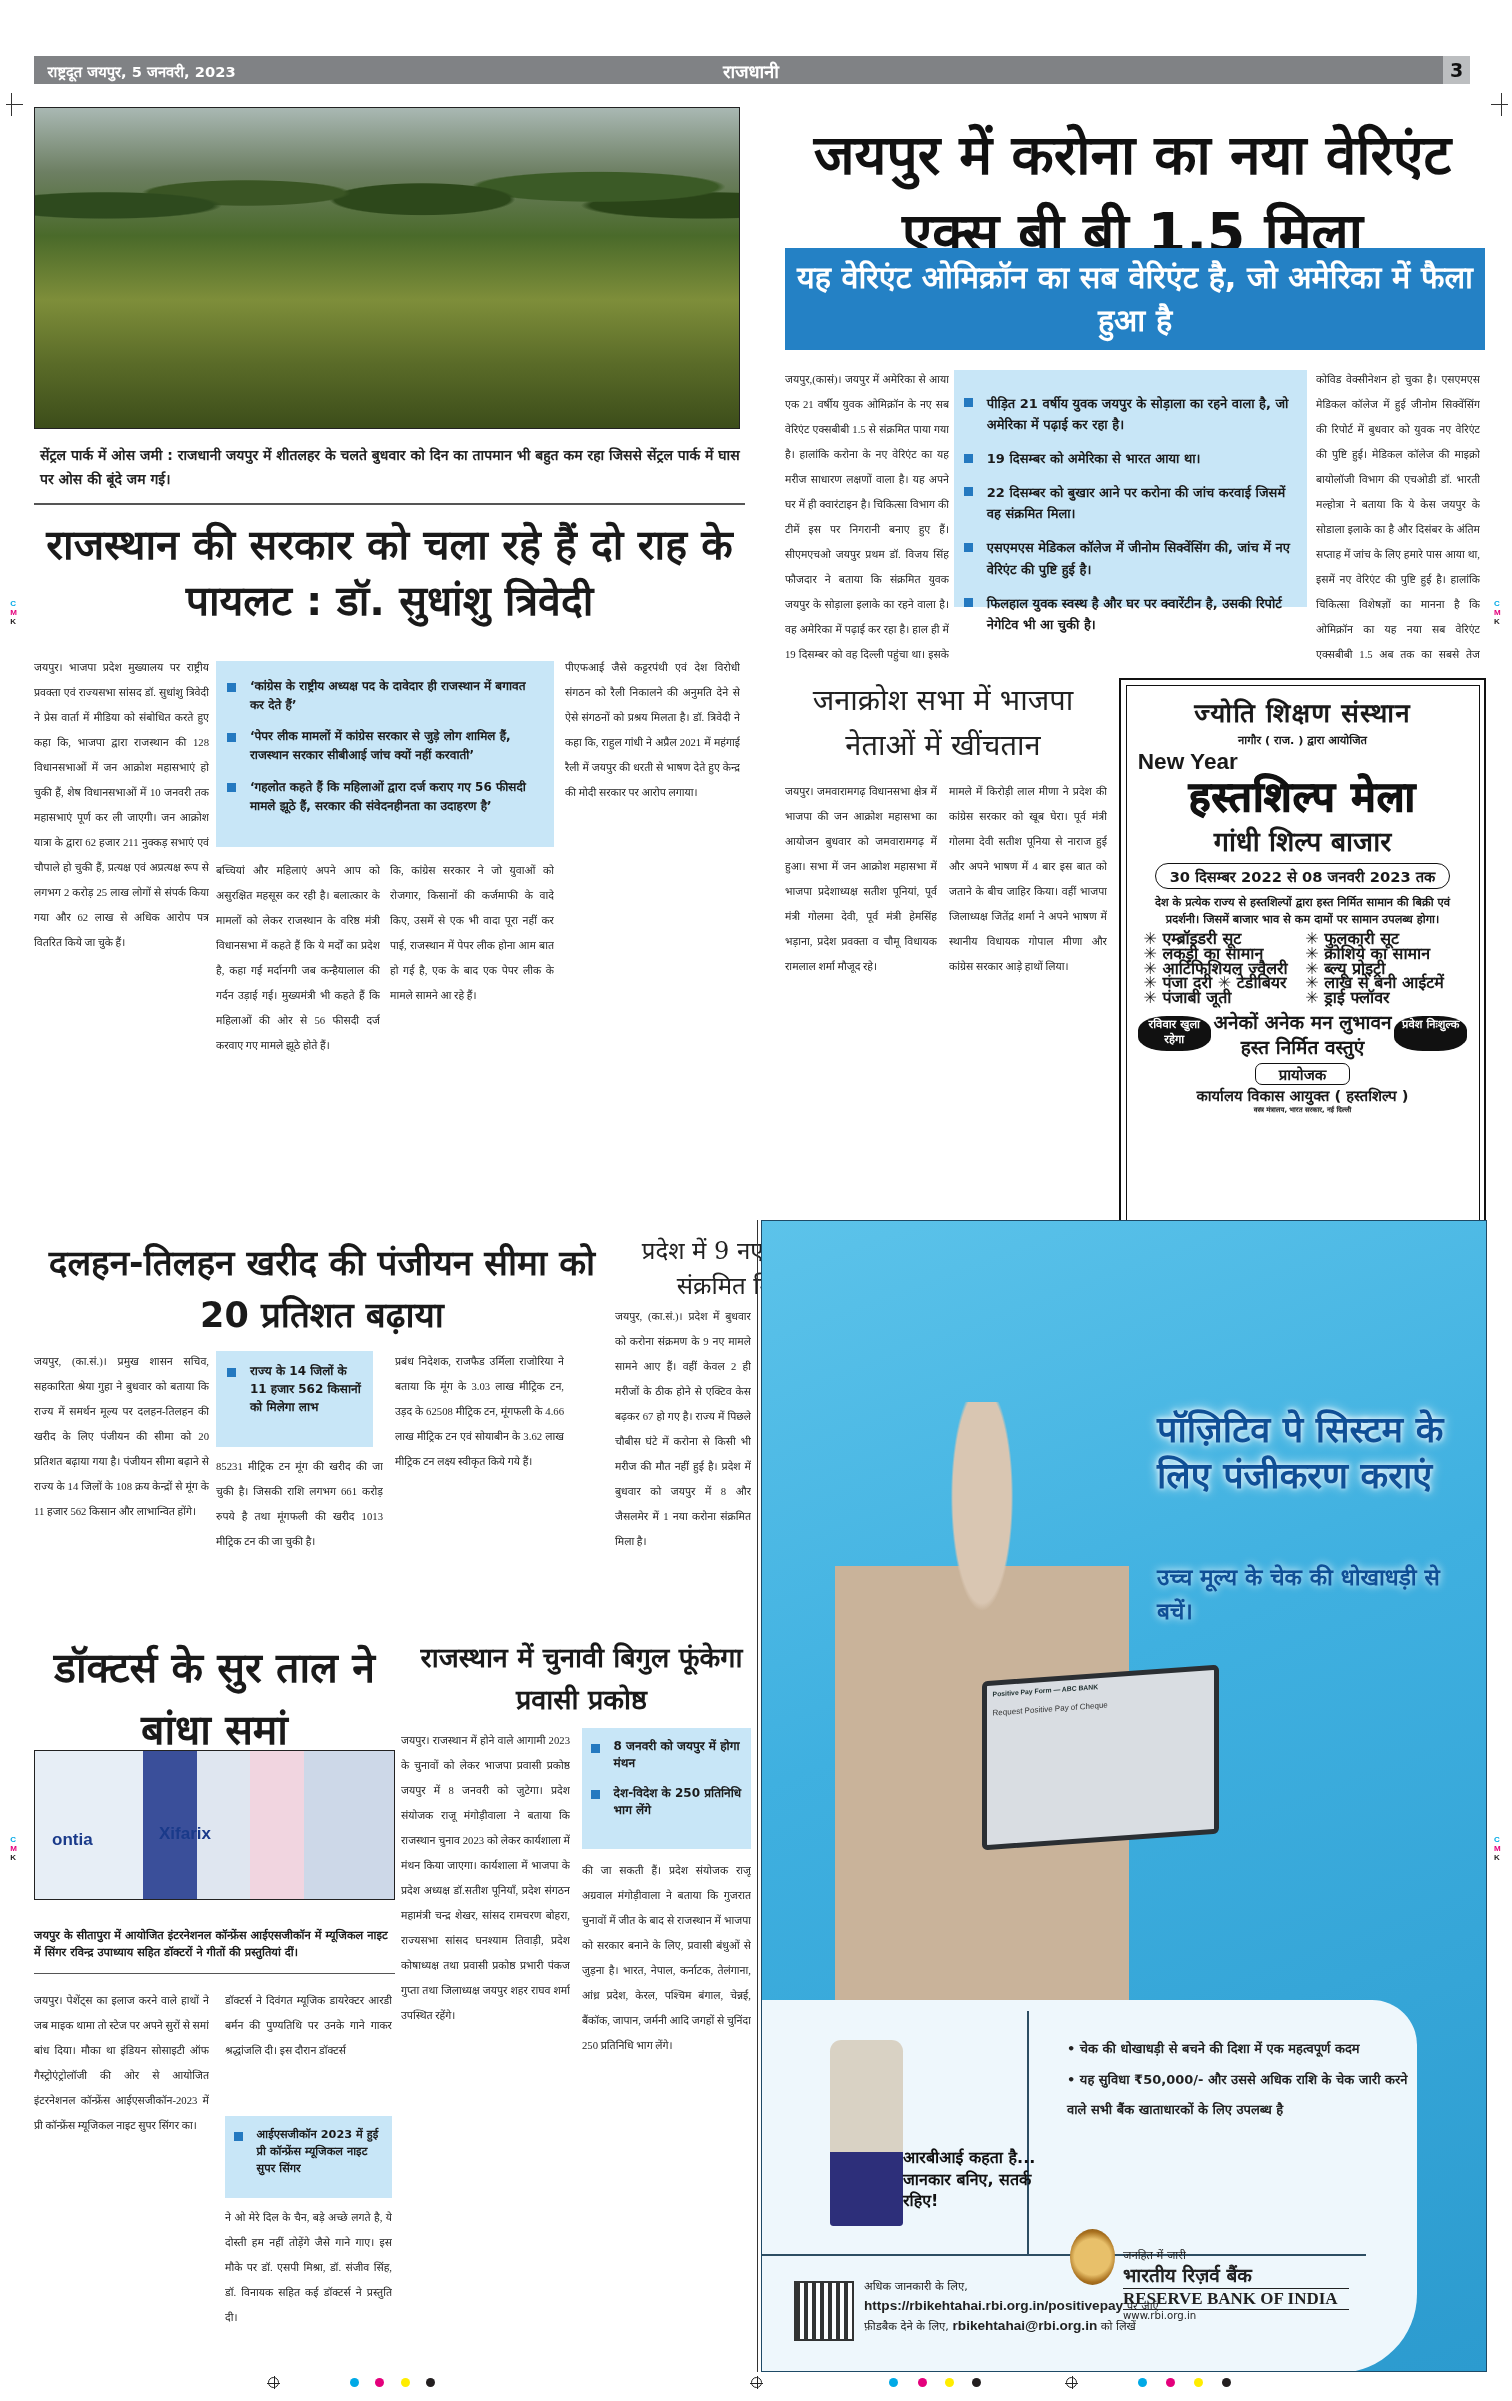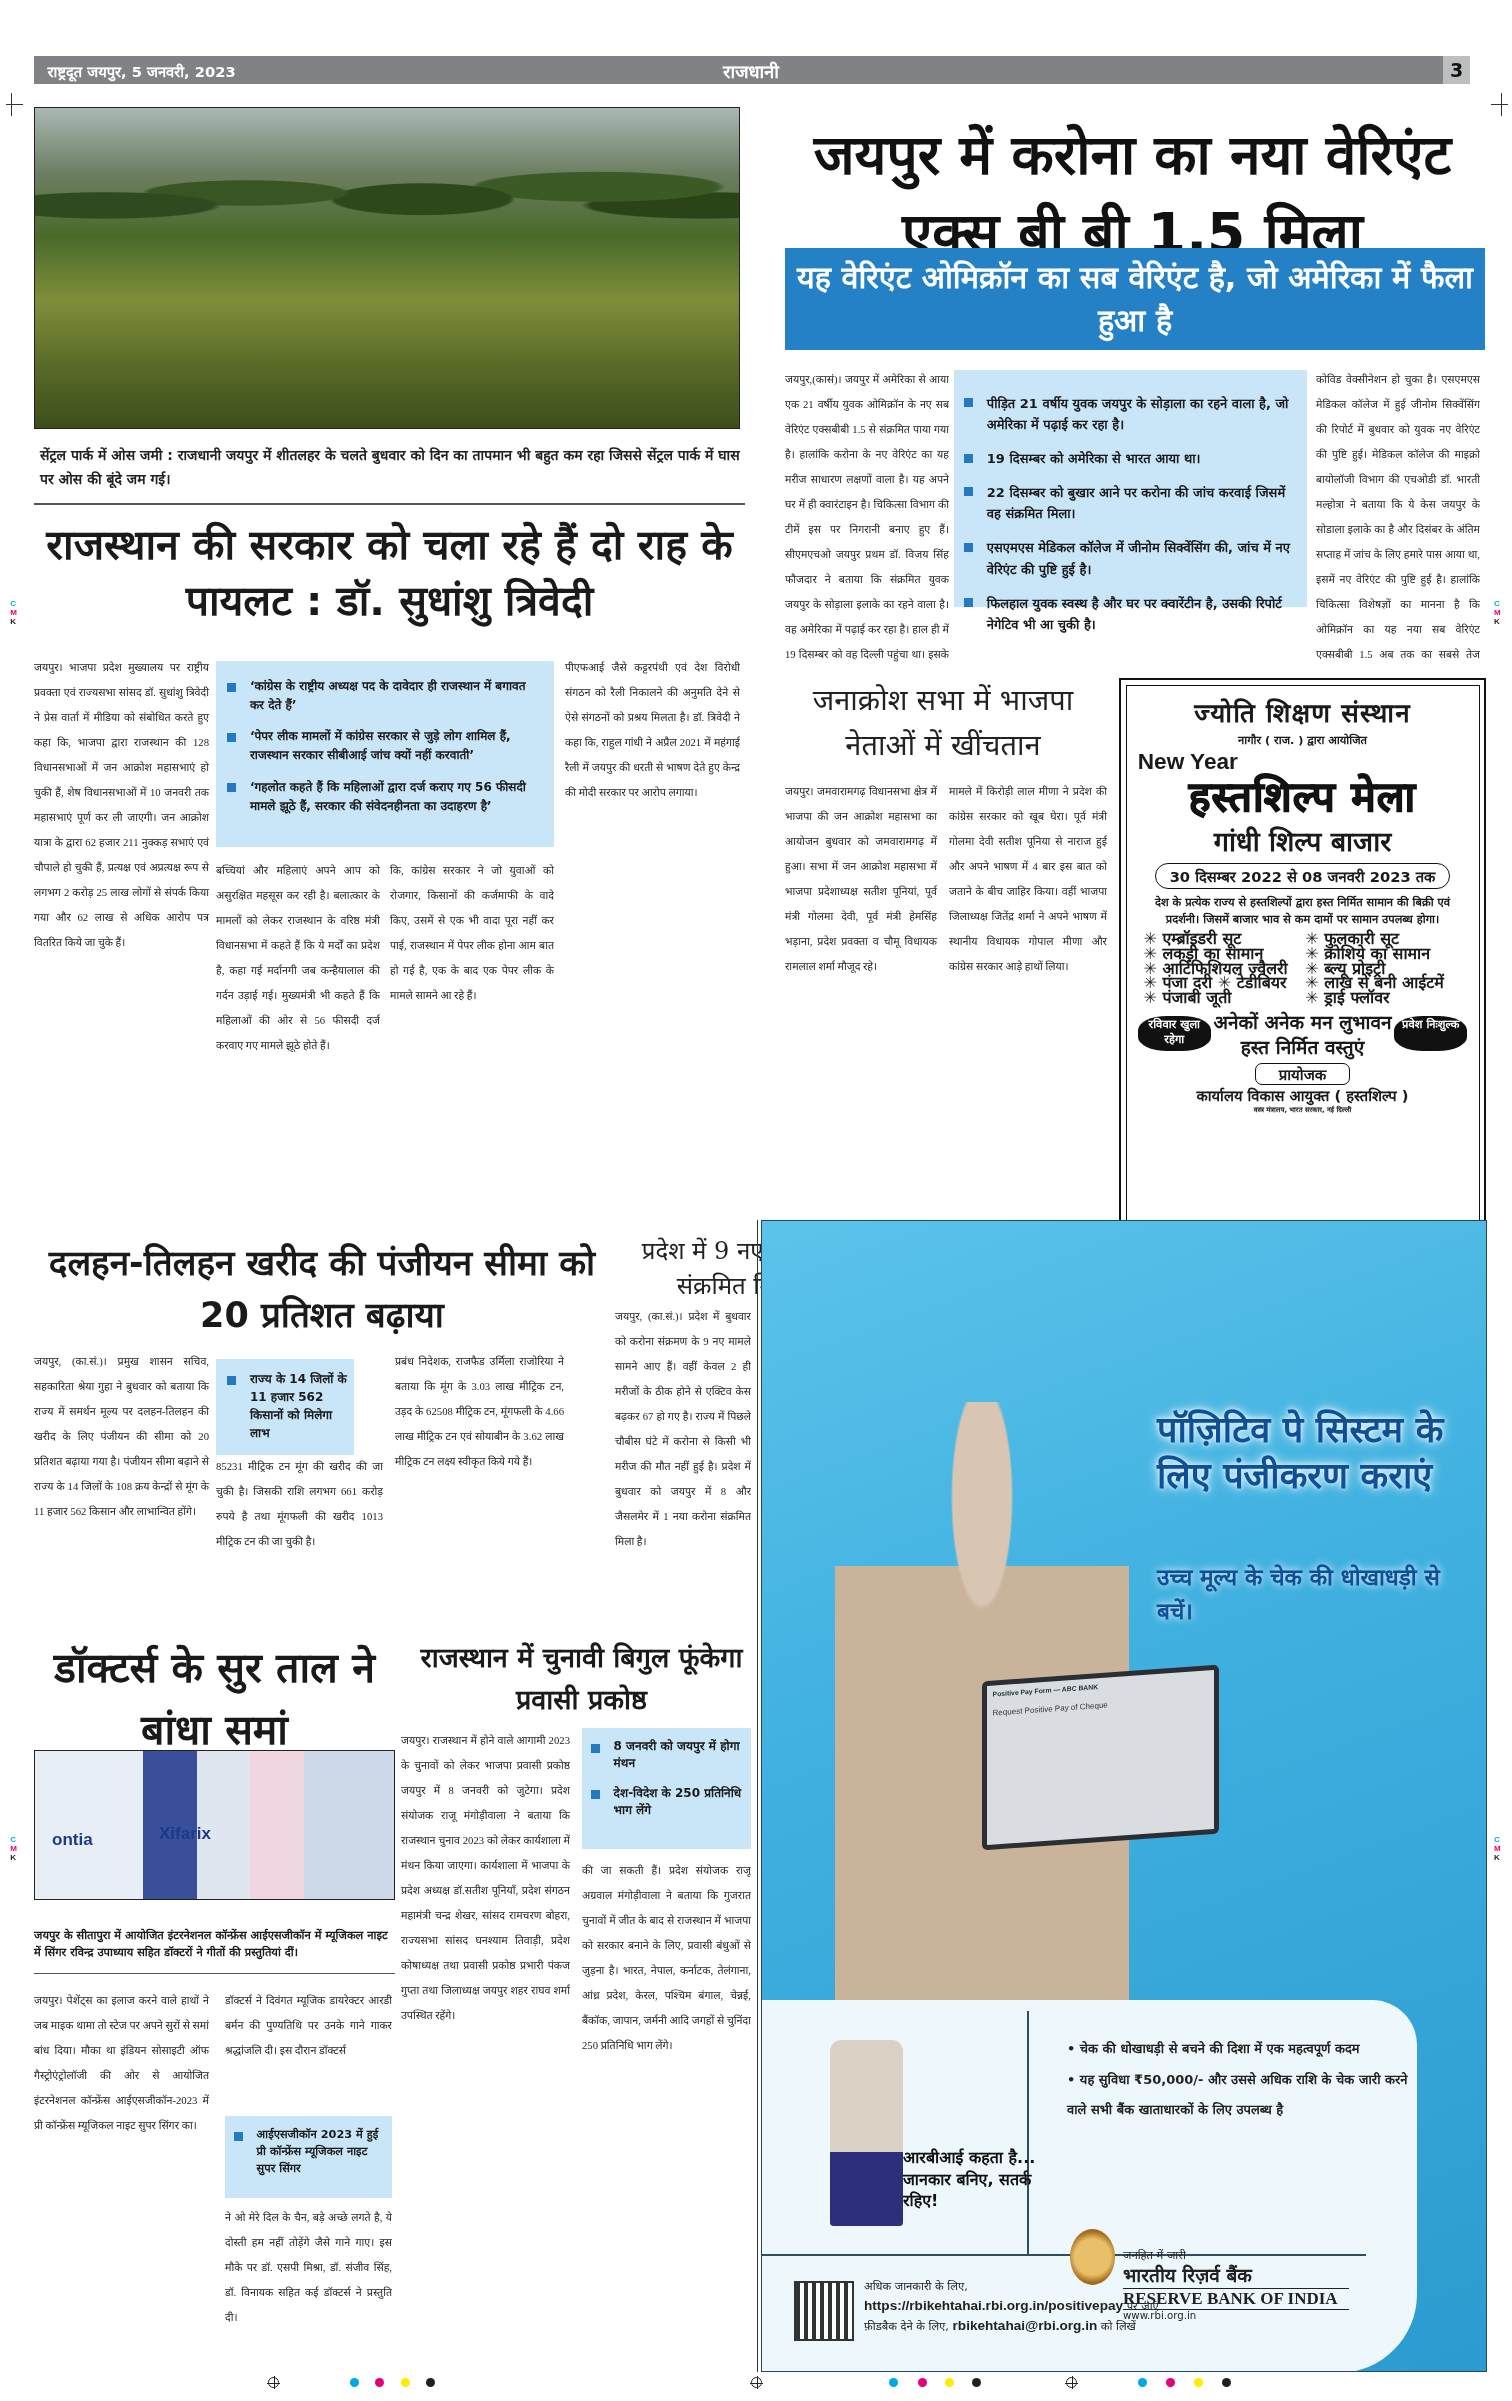--- a/index.html
+++ b/index.html
@@ -63,21 +63,21 @@
   #ad-mela .items span::before { content: "✳ "; }
   #ad-mela .many { font-size: 19px; font-weight: 900; line-height: 25px; margin-top: 3.4px; }
   #ad-mela .badges { display: flex; justify-content: space-between; align-items: center; margin-top: 1.1px; }
   #ad-mela .burst { width: 73px; height: 35px; background: #111; color: #fff; border-radius: 40%; font-size: 11.3px; font-weight: bold; line-height: 14.7px; padding-top: 2.3px; }
   #ad-mela .sponsor-lbl { border: 1.1px solid #111; border-radius: 7px; display: inline-block; padding: 0 23px; font-size: 15px; font-weight: bold; margin-top: 2.3px; }
   #ad-mela .office { font-size: 14.7px; font-weight: 900; }
   #ad-mela .ministry { font-size: 6.8px; font-weight: bold; }
 
   
   #dalhan-head { left: 34px; top: 1237px; width: 576px; text-align: center; font-size: 35px; font-weight: bold; line-height: 52px; }
-  #dalhan-box { left: 216px; top: 1351px; width: 138px; height: 96px; padding: 11.3px 6.8px 0 11.3px; font-size: 12px; line-height: 18px; margin-top: 8px; }
+  #dalhan-box { left: 216px; top: 1351px; width: 157px; height: 96px; padding: 11.3px 6.8px 0 11.3px; font-size: 12px; line-height: 18px; }
 
   #corona9-head { left: 615px; top: 1234px; width: 237px; text-align: center; font-size: 24px; line-height: 35px; color: #222; font-family: "DejaVu Serif", serif; }
 
   
   #rbi-ad { left: 761px; top: 1220px; width: 726px; height: 1152px; background: linear-gradient(160deg, #5cc3ea 0%, #3fb0e0 40%, #2c9bcf 100%); border: 1.1px solid #1e4a66; overflow: hidden; }
   #rbi-ad .person { position: absolute; left: 73px; top: 181px; width: 294px; height: 632px;
     background: radial-gradient(ellipse at 50% 15%, #d9c6b2 0 14%, transparent 15%),
                 linear-gradient(180deg, transparent 0 26%, #c9b39a 26% 100%); border-radius: 124px 124px 0 0; }
   #rbi-ad .laptop { position: absolute; left: 220px; top: 452px; width: 237px; height: 169px; background: #d9dde2; border: 5.6px solid #2b2f33; border-radius: 5.6px; transform: skewY(-4deg); }
   #rbi-ad .laptop .lp-title { position: absolute; left: 5.6px; top: 4.5px; font-size: 6.8px; font-weight: bold; color: #233; font-family: "Liberation Sans", sans-serif; }

